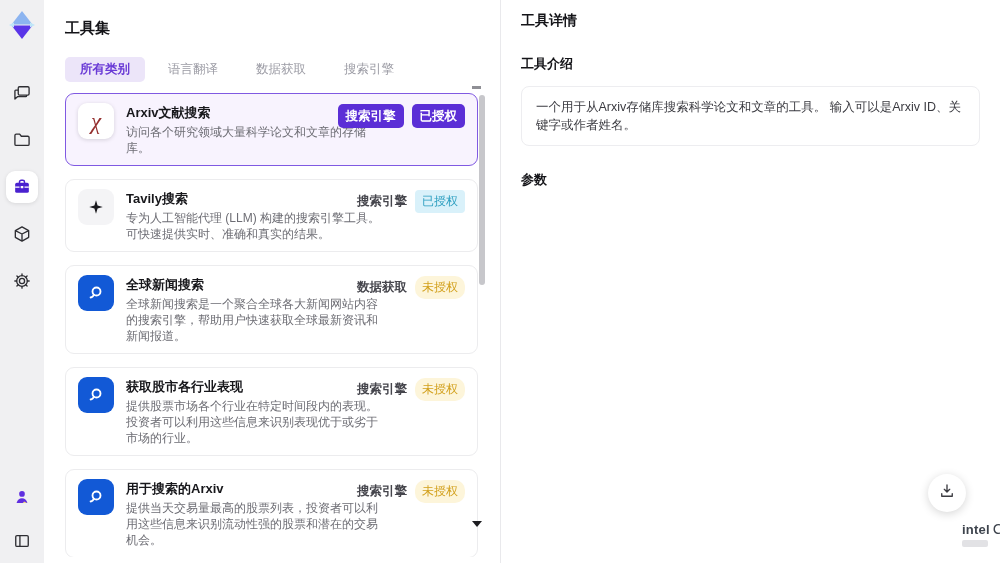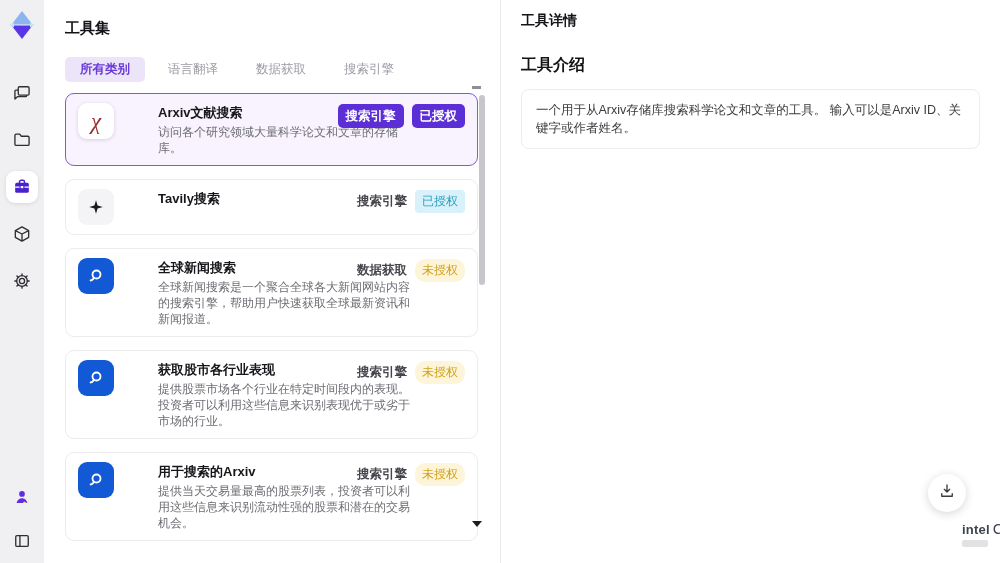--- a/index.html
+++ b/index.html
@@ -21,39 +21,39 @@
   .tabs{display:flex;gap:8px;margin-top:19px;align-items:center;}
   .tab{font-size:12.5px;color:#9b9ba4;padding:4px 15px;border-radius:5px;cursor:pointer;white-space:nowrap;}
   .tab.active{background:#ece5f9;color:#6a3bd6;font-weight:bold;}
   .tool-list{margin-top:11px;width:413px;height:464px;overflow:hidden;}
   .card{position:relative;display:flex;gap:12px;padding:9px 12px;border:1px solid #ececee;border-radius:9px;margin-bottom:13px;background:#fff;box-sizing:border-box;cursor:pointer;}
   .card.selected{border:1.5px solid #8059e2;background:#f8f3fe;}
   .tool-icon{width:36px;height:36px;flex:0 0 36px;border-radius:9px;display:flex;align-items:center;justify-content:center;}
   .icon-arxiv{background:#fff;box-shadow:0 1px 4px rgba(0,0,0,.14);color:#95302f;font-family:"Liberation Serif","DejaVu Serif",serif;font-style:italic;font-size:23px;line-height:1;}
   .icon-tavily{background:#f4f4f6;}
   .icon-blue{background:#1259d6;}
-  .tool-body{max-width:256px;min-width:0;margin-left:32px;}
+  .tool-body{max-width:256px;min-width:0;}
   .tool-name{font-size:13px;font-weight:bold;color:#17171b;line-height:19px;}
   .tool-desc{font-size:12px;color:#6d6d74;line-height:16px;margin-top:2px;}
   .tool-meta{position:absolute;top:10px;right:12px;display:flex;gap:8px;align-items:center;}
   .cat{font-size:12.5px;color:#45454c;font-weight:bold;white-space:nowrap;}
   .badge{font-size:12px;padding:3px 7px;border-radius:4px;white-space:nowrap;}
   .badge.cyan{background:#d9f1fa;color:#2d9fc0;}
   .badge.warn{background:#fdf5da;color:#d2a01c;border-radius:10px;}
   .pill-solid{background:#5b2ed6;color:#fff;font-size:12.5px;padding:3.5px 8px;border-radius:5px;font-weight:bold;white-space:nowrap;}
 
   
   .sb-dash{position:absolute;left:472px;top:86px;width:9px;height:3px;background:#8f8f95;}
   .sb-thumb{position:absolute;left:479px;top:95px;width:6px;height:190px;background:#c7c7cb;border-radius:3px;cursor:pointer;}
   .sb-arrow{position:absolute;left:472px;top:521px;width:0;height:0;border-left:5px solid transparent;border-right:5px solid transparent;border-top:6px solid #1d1d21;cursor:pointer;}
 
   
   .detail{flex:1;border-left:1px solid #e9e9ec;box-sizing:border-box;padding:12px 20px 0;position:relative;}
   .detail-title{font-size:14px;font-weight:bold;color:#141418;margin:0;}
-  .section-heading{font-size:16px;font-weight:bold;color:#141418;margin:25px 0 0;}
+  .section-heading{font-size:13px;font-weight:bold;color:#141418;margin:25px 0 0;}
   .box{border:1px solid #ededf0;border-radius:8px;padding:11px 14px;margin-top:13px;background:#fff;}
   .intro-text{font-size:12.5px;color:#3a3a40;line-height:18px;}
   .param-line{display:flex;align-items:baseline;gap:6px;}
   .param-name{font-size:13px;font-weight:bold;color:#17171b;}
   .param-type{font-size:11.5px;color:#9a9aa2;}
   .param-req{font-size:11.5px;color:#e8586d;}
   .param-desc{font-size:12px;color:#5b5b62;margin-top:8px;}
 
   
   .fab{position:absolute;left:928px;top:474px;width:38px;height:38px;border-radius:50%;background:#fff;box-shadow:0 2px 10px rgba(0,0,0,.16);display:flex;align-items:center;justify-content:center;cursor:pointer;}
@@ -167,20 +167,21 @@
       </div>
 
       <div class="card">
         <div class="tool-icon icon-tavily">
           <svg width="18" height="18" viewBox="0 0 24 24">
               <path d="M12 3l2.1 6.9L21 12l-6.9 2.1L12 21l-2.1-6.9L3 12l6.9-2.1z" fill="#1b1b1f"></path>
             </svg>
         </div>
         <div class="tool-body">
           <div class="tool-name">Tavily搜索</div>
+          <div class="tool-desc">专为人工智能代理 (LLM) 构建的搜索引擎工具。可快速提供实时、准确和真实的结果。</div>
         </div>
         <div class="tool-meta">
           <span class="cat">搜索引擎</span>
           <span class="badge cyan">已授权</span>
         </div>
       </div>
 
       <div class="card">
         <div class="tool-icon icon-blue">
           <svg width="20" height="20" viewBox="0 0 24 24" fill="none" stroke="#fff" stroke-width="2.2" stroke-linecap="round">
@@ -240,20 +241,21 @@
   <div class="sb-arrow"></div>
 
   <section class="detail">
     <h2 class="detail-title">工具详情</h2>
 
     <h3 class="section-heading">工具介绍</h3>
     <div class="box">
       <div class="intro-text">一个用于从Arxiv存储库搜索科学论文和文章的工具。 输入可以是Arxiv ID、关键字或作者姓名。</div>
     </div>
 
+    <h3 class="section-heading">参数</h3>
   </section>
 
   <div class="fab">
     <span>
       <svg width="18" height="18" viewBox="0 0 24 24" fill="none" stroke="#3c3c42" stroke-width="1.8" stroke-linecap="round" stroke-linejoin="round">
         <path d="M12 4v9M8.4 9.8l3.6 3.6 3.6-3.6"></path>
         <path d="M5 15.5V19h14v-3.5"></path>
       </svg>
     </span>
   </div>

